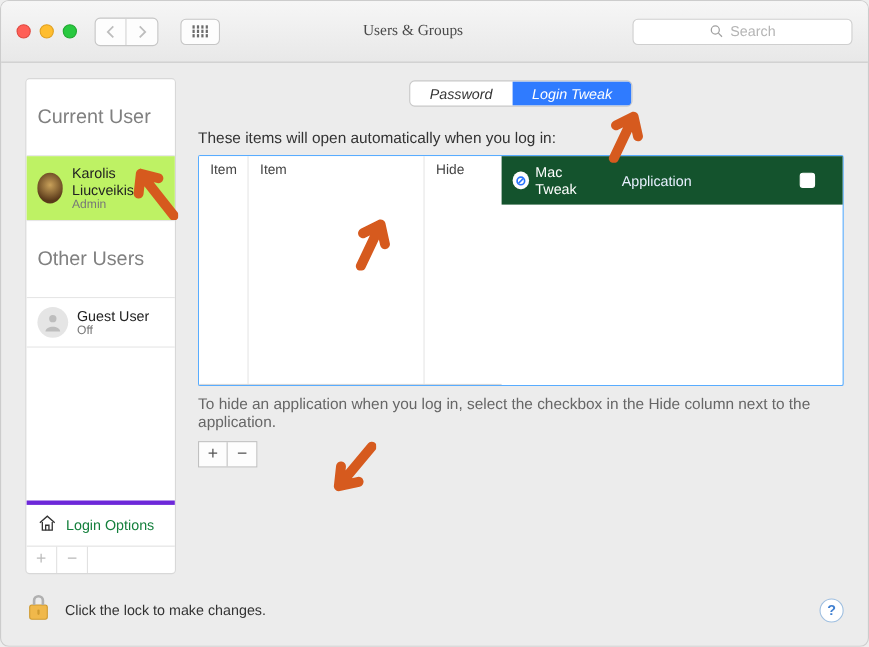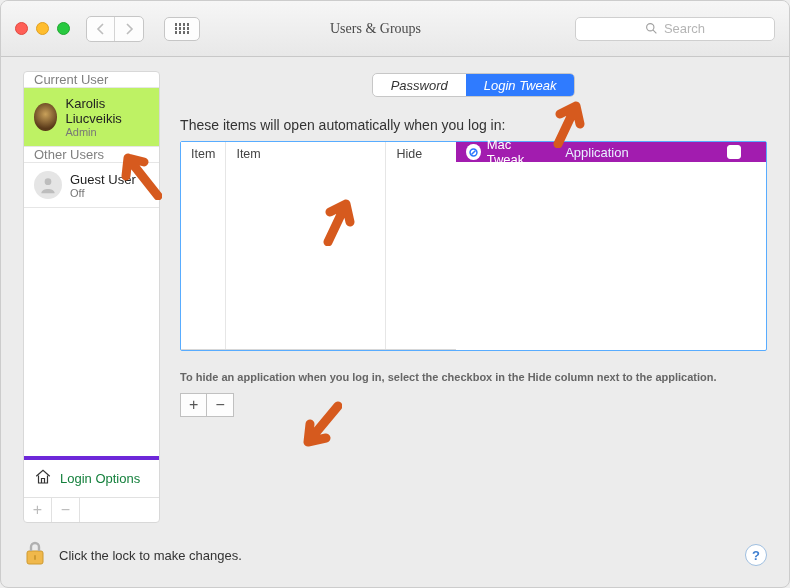--- a/index.html
+++ b/index.html
@@ -16,21 +16,21 @@
   .navbtns div:first-child { border-right:1px solid #d4d4d4;}
   .gridbtn { margin-left:10px; border:1px solid #c6c6c6; border-radius:5px; width:36px; height:24px; display:flex; align-items:center; justify-content:center; background:#fdfdfd;}
   .gridicon { display:grid; grid-template-columns:repeat(4,2.5px); grid-template-rows:repeat(3,2.5px); gap:1.5px;}
   .gridicon span { background:#6b6b6b; width:2.5px; height:2.5px;}
   .title { flex:0 0 auto; margin-left: 120px; color:#4a4a4a; font-size:14px; font-weight:400;font-family:Liberation Serif, serif;}
   .search { margin-left:auto; width:200px; height:24px; border:1px solid #cfcfcf; border-radius:5px; background:#fff; display:flex; align-items:center; padding:0 8px; gap:6px; color:#b5b5b5; font-size:13px;justify-content:center;}
   .search svg { width:13px; height:13px; fill:#a0a0a0;}
   .content { flex:1; display:flex; flex-direction:column; padding: 14px 22px 16px 22px;}
   .panes { flex:1; display:flex; gap: 20px;}
   .sidebar { width:200px; background:#fff; border:1px solid #d8d8d8; border-radius:4px; display:flex; flex-direction:column; overflow:hidden;}
-  .section-head { padding:0 10px; color:#808080; font-size:13px; border-bottom:1px solid #e6e6e6;}
+  .section-head { padding:24px 10px; color:#808080; font-size:18px; border-bottom:1px solid #e6e6e6;}
   .user-row { display:flex; align-items:center; gap:8px; padding:8px 10px;}
   .user-row.selected { background:#bef264;}
   .avatar { width:28px; height:28px; border-radius:50%; background:#333 center/cover; display:flex; align-items:center; justify-content:center;}
   .silhouette { fill:#bdbdbd; }
   .user-texts .name { font-size:13px; color:#222;}
   .user-texts .role { font-size:11px; color:#777;}
   .sidebar-spacer { flex:1; border-top:1px solid #e6e6e6;}
   .login-options { border-top:4px solid #6d28d9; padding:8px 10px; display:flex; align-items:center; gap:8px; font-size:13px; color:#15803d;}
   .house svg { width:18px; height:18px; stroke:#333; fill:none; stroke-width:1.6;}
   .sb-pm { border-top:1px solid #e1e1e1; display:flex;}
@@ -40,29 +40,29 @@
   .seg div { padding:0 18px; font-size:13px; display:flex; align-items:center; color:#333;font-style:italic;}
   .seg .active { background:#2f7bff; color:#fff;}
   .desc { font-size:14px; color:#333; margin:6px 0 8px 0;}
   .table { border:1px solid #58acff; background:#fff; height:210px; display:flex; border-radius:2px;justify-content:center;}
   .thead { display:flex; border-bottom:1px solid #d7d7d7; background:#fff;}
   .thead > div { padding:5px 10px; font-size:12.5px; color:#444; border-right:1px solid #e6e6e6;}
   .col-item { flex: 1 1 auto; }
   .col-kind { width:160px; }
   .col-hide { width:70px; text-align:left;}
   .tbody { flex:1;}
-  .row { display:flex; align-items:center; background:#a21caf; color:#fff; height:20px;}
+  .row { display:flex; align-items:center; background:#14532d; color:#fff; height:44px;}
   .row .cell { padding:0 10px; font-size:13px;}
   .row .col-item { display:flex; align-items:center; gap:6px;}
   .appicon { width:16px; height:16px; border-radius:50%; background:#fff; display:flex; align-items:center; justify-content:center;}
   .appicon svg { width:11px; height:11px; stroke:#2a76ff; fill:none; stroke-width:2.2;}
   .row .col-kind { color:#e8f0ff;}
   .row .col-hide { display:flex; justify-content:center;}
   .chk { width:14px; height:14px; background:#fff; border-radius:3px; border:1px solid #fff;}
-  .hint { font-size:11px; color:#666; margin:20px 0 10px;font-weight:bold;}
+  .hint { font-size:14px; color:#666; margin:8px 0 10px;}
   .pm { display:flex; border:1px solid #c0c0c0; width:fit-content; background:#fdfdfd;}
   .pm div { width:26px; height:22px; display:flex; align-items:center; justify-content:center; font-size:16px; color:#555; border-right:1px solid #c0c0c0;}
   .pm div:last-child { border-right:none;}
   .footer { display:flex; align-items:center; padding-top:16px; gap:12px;}
   .lock svg { width:24px; height:28px;}
   .footer-text { font-size:13px; color:#333;}
   .helpbtn { margin-left:auto; width:22px; height:22px; border-radius:50%; border:1.5px solid #9fbfe0; background:#fff; display:flex; align-items:center; justify-content:center; font-size:13px; color:#3f7fd0; font-weight:700;}
   .arrow { position:absolute; width:42px; height:50px; pointer-events:none; z-index:50;}
   .wrap { position:relative; }
 </style>

